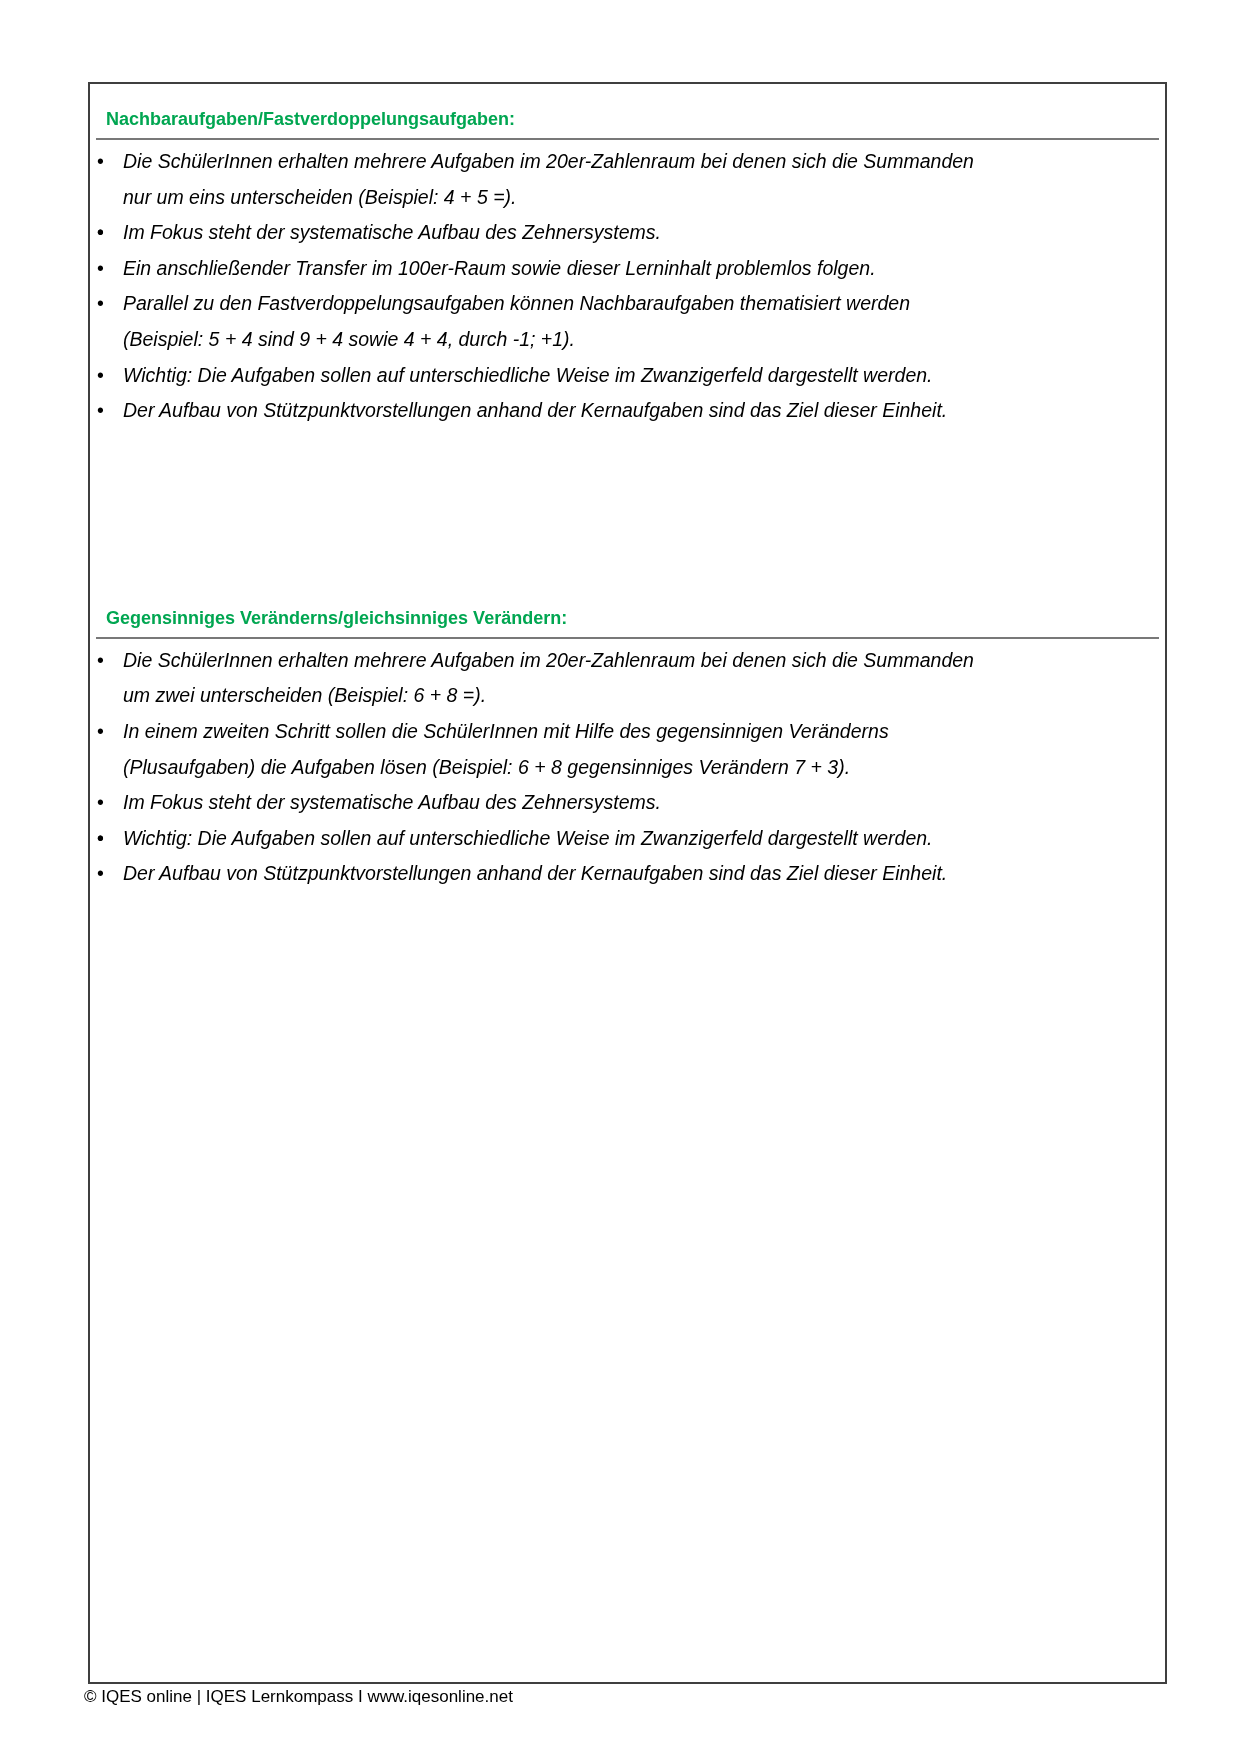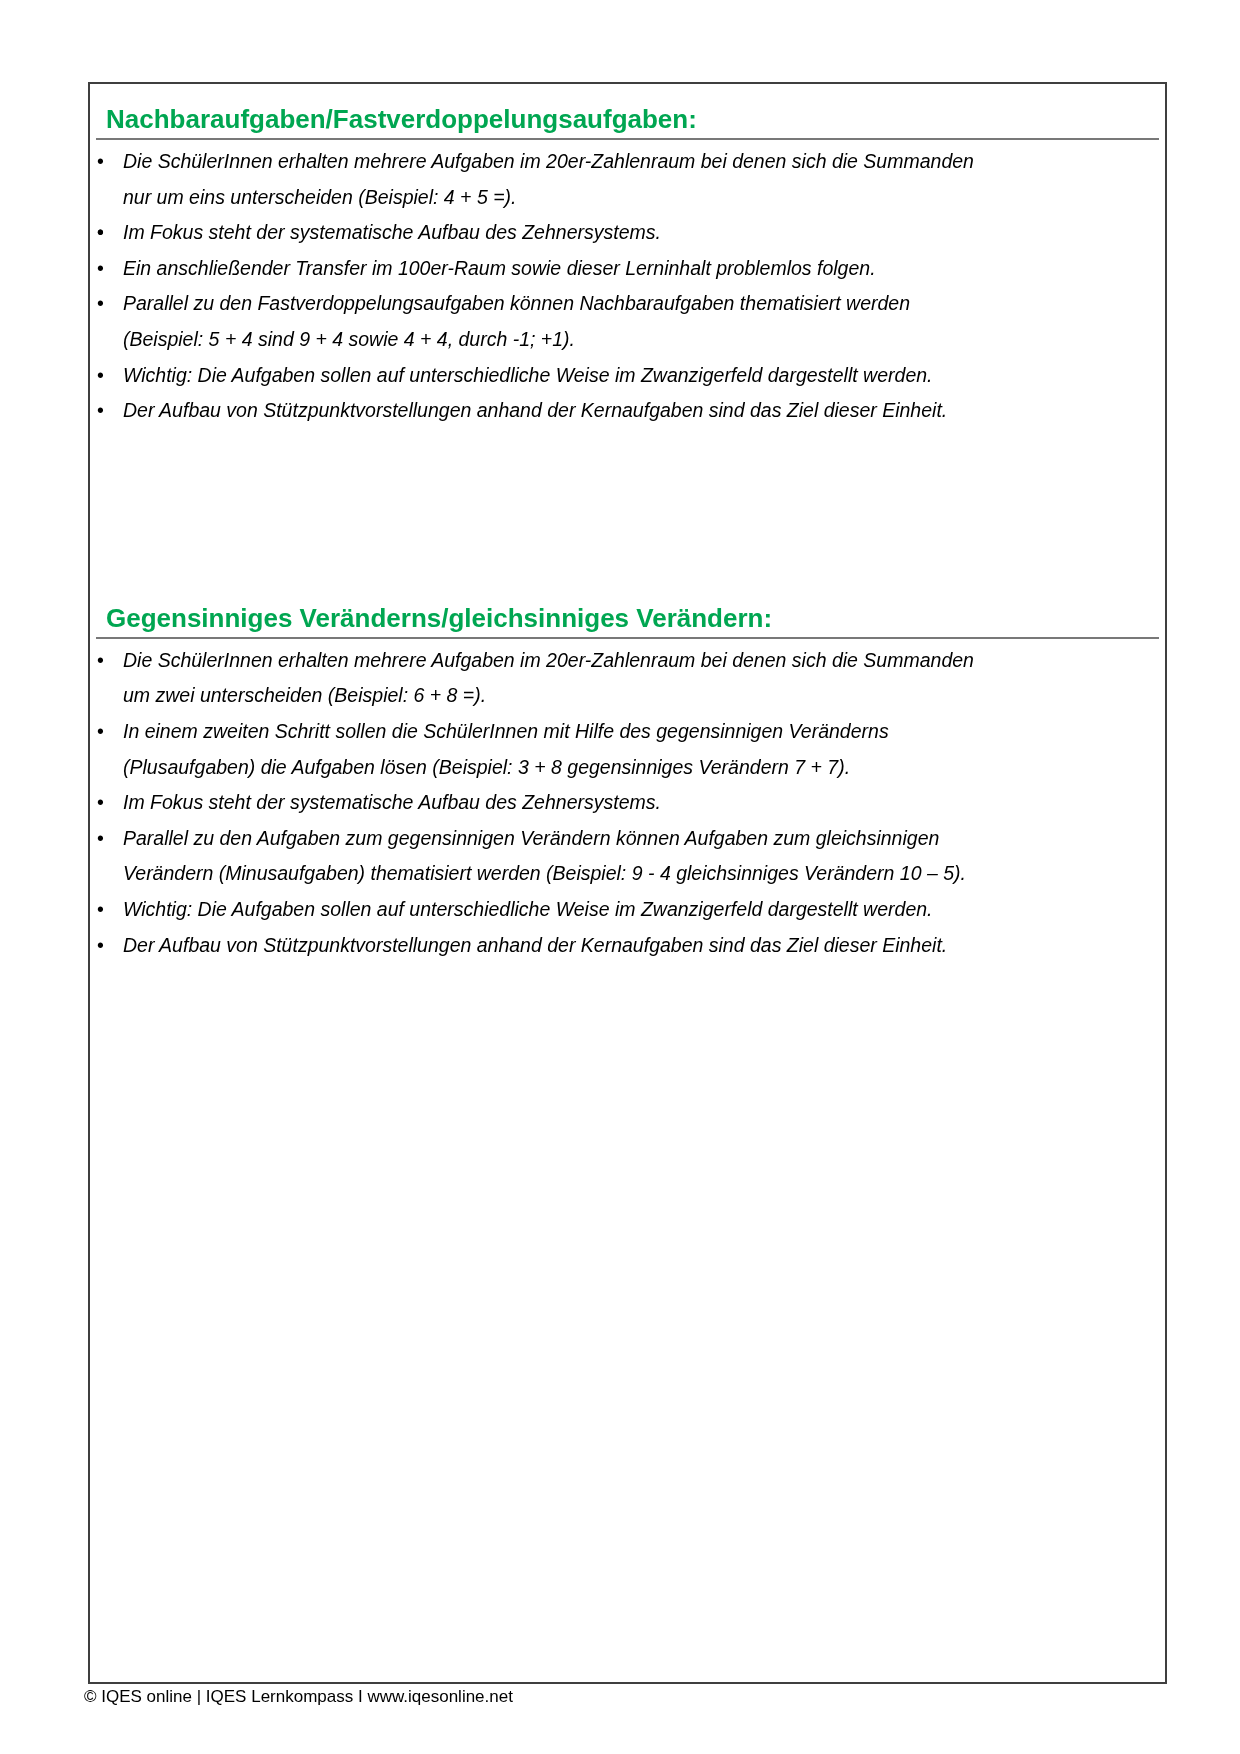--- a/index.html
+++ b/index.html
@@ -18,21 +18,21 @@
   }
   .page { position:relative; width:1240px; height:1754px; background:#fff; }
   .frame {
     position:absolute;
     left:88px; top:82px;
     width:1079px; height:1602px;
     border:2px solid var(--border);
     padding:22px 20px 0 16px;
   }
   .section-heading {
-    font-size:26px;
+    font-size:18px;
     font-weight:bold;
     line-height:26px;
     color:var(--green);
     margin:0 -14px 0 -10px;
     padding:0 0 6px 10px;
     border-bottom:2px solid var(--rule);
   }
   .section-2 { margin-top:176px; }
   ul.bullets {
     margin:4px 0 0 0;
@@ -85,24 +85,23 @@
           <li><span class="marker">•</span><span class="bullet-text">Der Aufbau von Stützpunktvorstellungen anhand der Kernaufgaben sind das Ziel dieser Einheit.</span></li>
         </ul>
     </section>
 
     <section class="section section-2">
       <h2 class="section-heading">Gegensinniges Veränderns/gleichsinniges Verändern:</h2>
       <ul class="bullets">
           <li><span class="marker">•</span><span class="bullet-text">Die SchülerInnen erhalten mehrere Aufgaben im 20er-Zahlenraum bei denen sich die Summanden
 um zwei unterscheiden (Beispiel: 6 + 8 =).</span></li>
           <li><span class="marker">•</span><span class="bullet-text">In einem zweiten Schritt sollen die SchülerInnen mit Hilfe des gegensinnigen Veränderns
-(Plusaufgaben) die Aufgaben lösen (Beispiel: 3 + 8 gegensinniges Verändern 7 + 7).</span></li>
+(Plusaufgaben) die Aufgaben lösen (Beispiel: 6 + 8 gegensinniges Verändern 7 + 3).</span></li>
           <li><span class="marker">•</span><span class="bullet-text">Im Fokus steht der systematische Aufbau des Zehnersystems.</span></li>
-          <li><span class="marker">•</span><span class="bullet-text">Parallel zu den Aufgaben zum gegensinnigen Verändern können Aufgaben zum gleichsinnigen
-Verändern (Minusaufgaben) thematisiert werden (Beispiel: 9 - 4 gleichsinniges Verändern 10 – 5).</span></li>
+          <li><span class="marker">•</span></li>
           <li><span class="marker">•</span><span class="bullet-text">Wichtig: Die Aufgaben sollen auf unterschiedliche Weise im Zwanzigerfeld dargestellt werden.</span></li>
           <li><span class="marker">•</span><span class="bullet-text">Der Aufbau von Stützpunktvorstellungen anhand der Kernaufgaben sind das Ziel dieser Einheit.</span></li>
         </ul>
     </section>
 
   </div>
 
   <div class="footer">© IQES online | IQES Lernkompass I www.iqesonline.net</div>
 </div>
 

